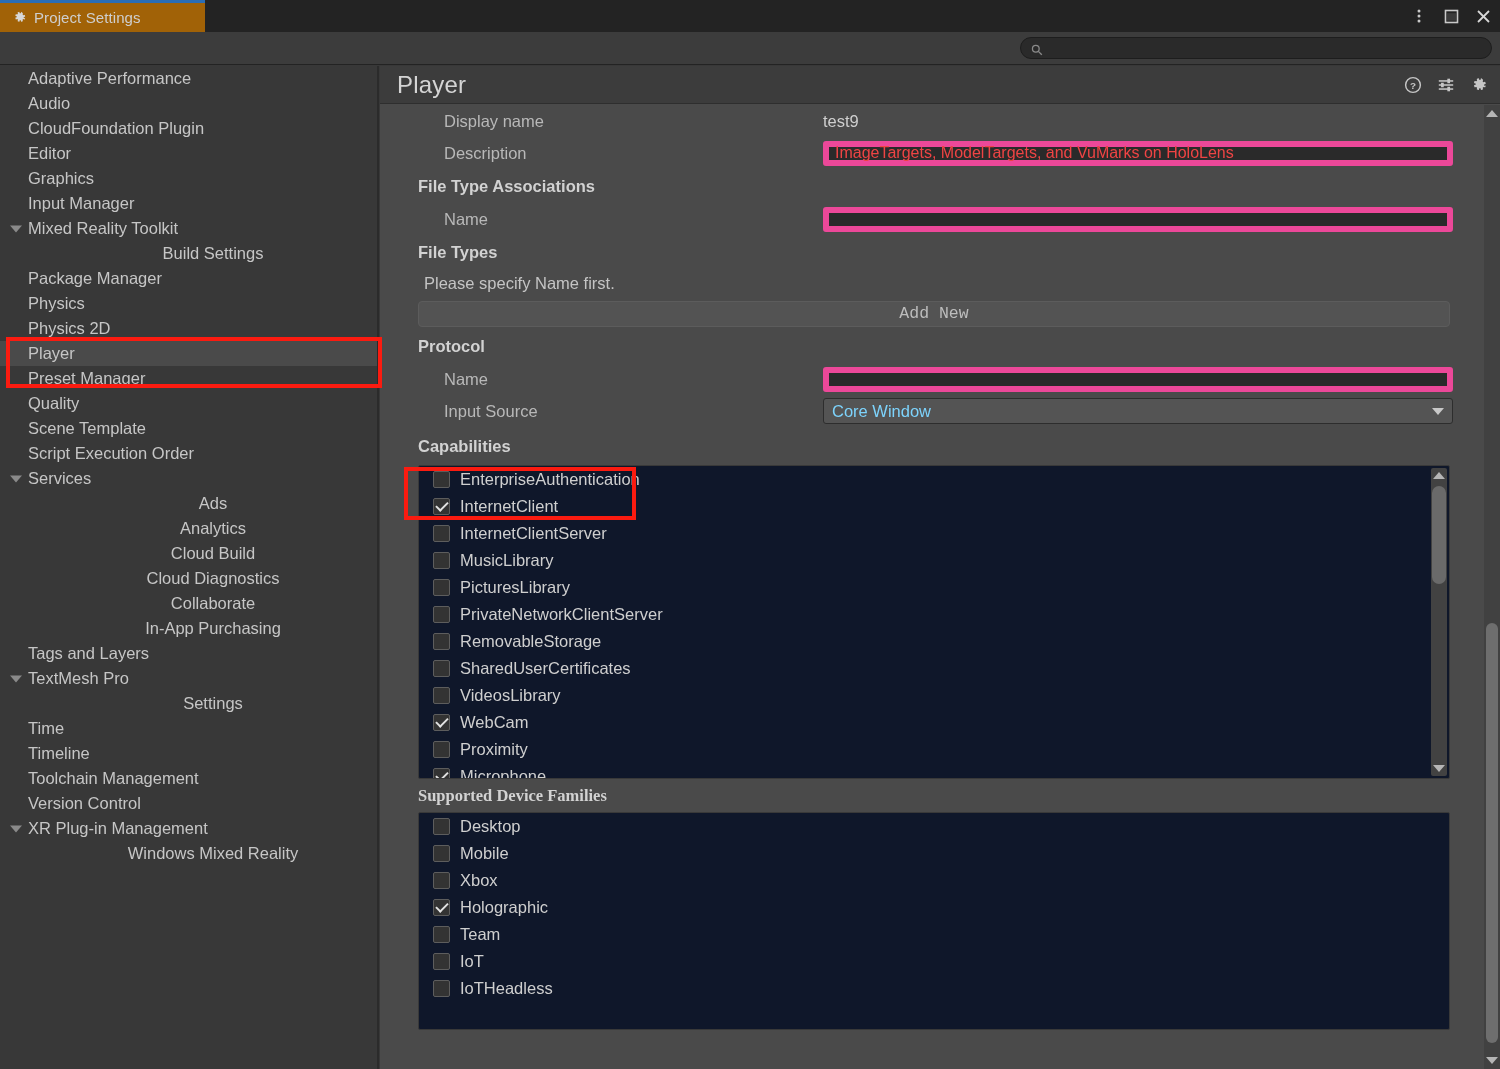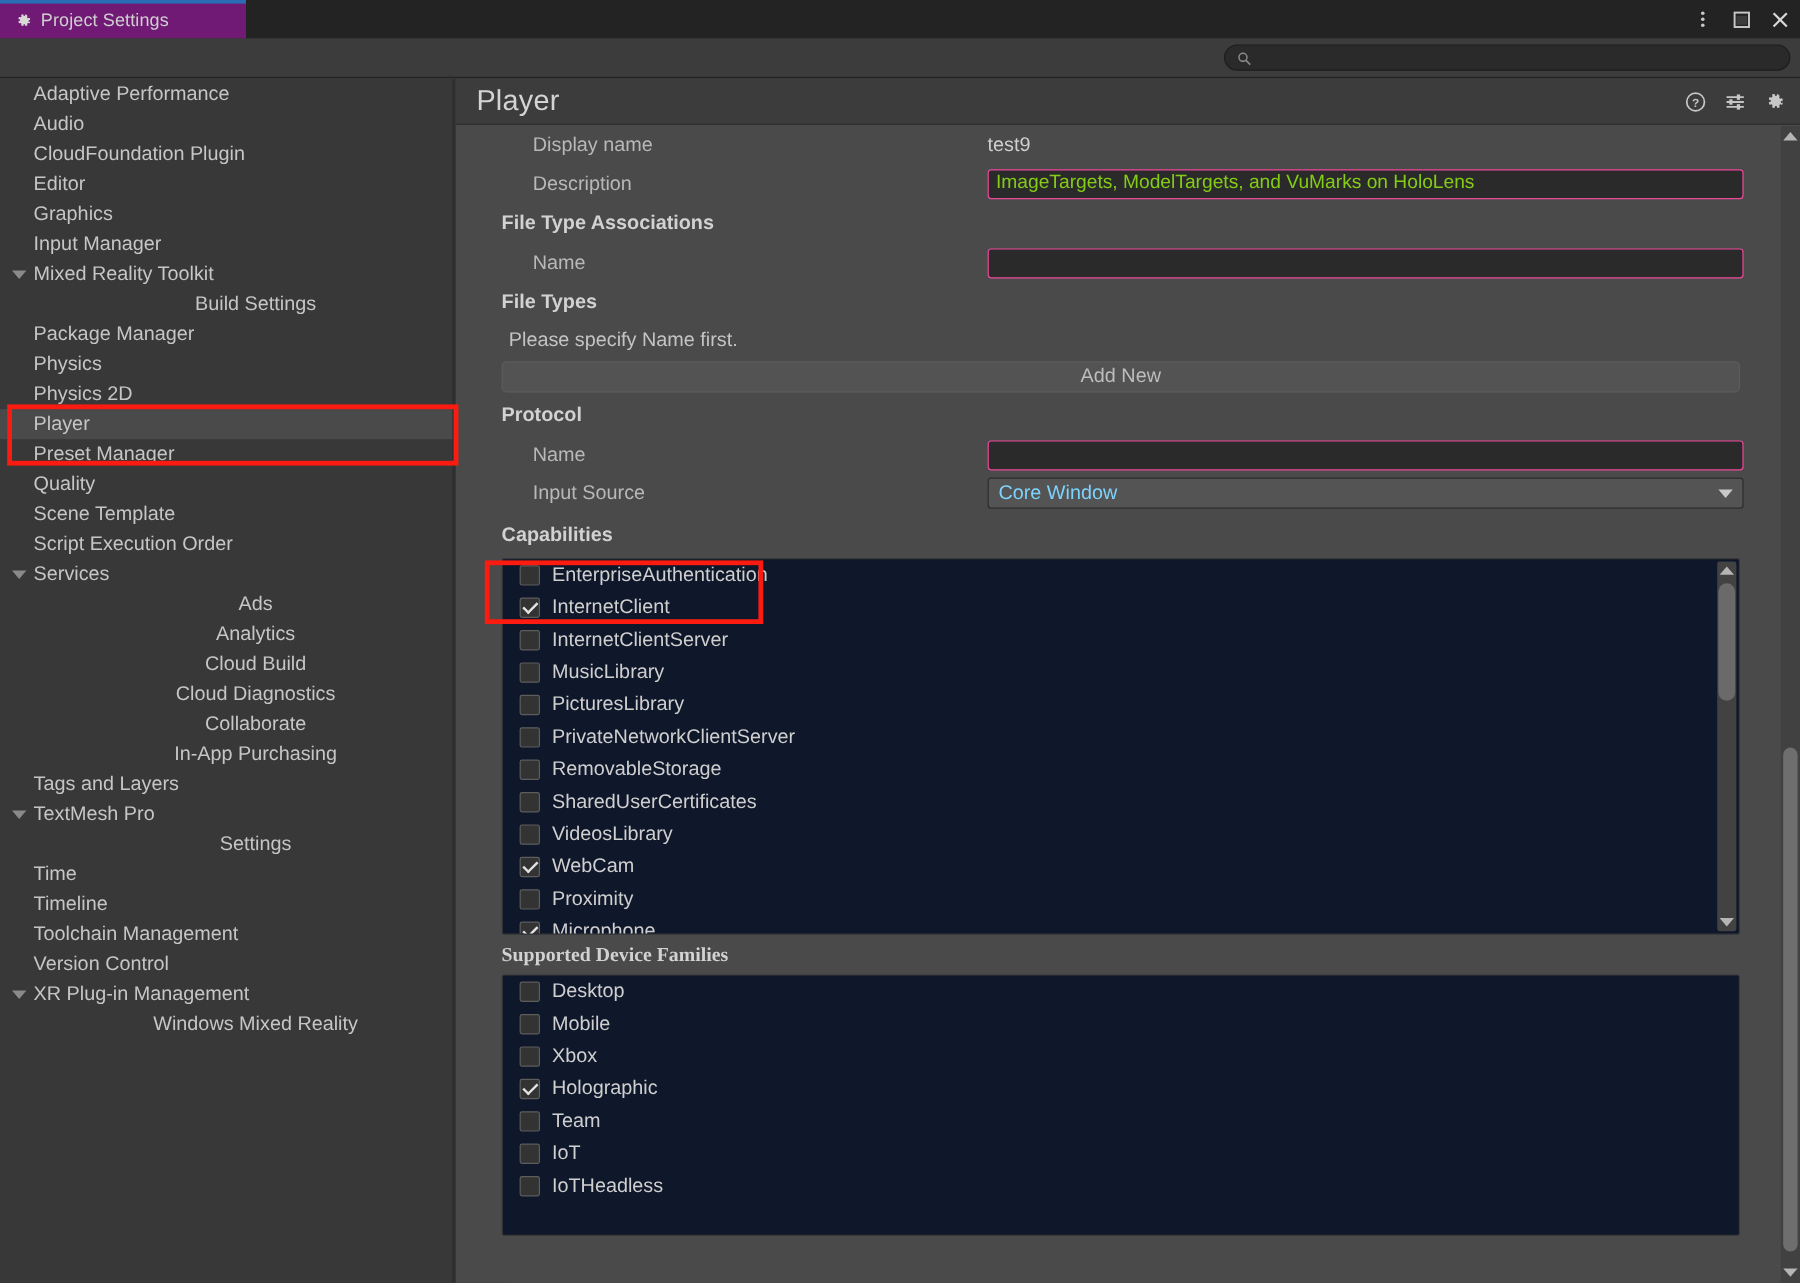--- a/index.html
+++ b/index.html
@@ -13,21 +13,21 @@
 
   
   #window { position: relative; width: 1500px; height: 1069px; background: #383838; }
 
   #titlebar {
     position: absolute; left: 0; top: 0; width: 1500px; height: 32px;
     background: #232323;
   }
   #tab {
     position: absolute; left: 0; top: 0; width: 205px; height: 32px;
-    background: #701a75;
+    background: #a16207;
     border-top: 3px solid #2a6db5;
     display: flex; align-items: center; gap: 7px;
     padding-left: 12px;
   }
   #tab .gear-glyph { width: 15px; height: 15px; display:block; }
   #tab-label {
     font-size: 15px; color: #cfcfcf; letter-spacing: .1px;
     white-space: nowrap;
   }
   #tab-underline-gap {
@@ -117,31 +117,31 @@
   .row-label.indent { padding-left: 26px; }
   .row-value-text { color: #cfcfcf; font-size: 16.5px; }
 
   .section-head {
     color: #d2d2d2; font-size: 16.5px; font-weight: bold;
     height: 34px; display: flex; align-items: center;
   }
   .hint-text { color: #c4c4c4; font-size: 16.5px; height: 29px; display:flex; align-items:center; padding-left: 6px; }
 
   .field {
-    height: 25px; background: #2a2a2a; border: 1px solid #ec4899; border-radius: 3px;
-    color: #84cc16; font-size: 16px; display: flex; align-items: center;
+    height: 25px; background: #2a2a2a; border: 6px solid #ec4899; border-radius: 3px;
+    color: #ef4444; font-size: 16px; display: flex; align-items: center;
     padding: 0 6px; width: 630px;
   }
   .field.wide { width: 630px; }
 
   .btn-wide {
     width: 1032px; height: 26px; background: #535353;
     border: 1px solid #5c5c5c; border-radius: 4px;
     display: flex; align-items: center; justify-content: center;
-    color: #bdbdbd; font-size: 16.5px;
+    color: #bdbdbd; font-size: 16.5px; font-family: Liberation Mono, monospace;
   }
 
   .dropdown {
     width: 630px; height: 26px; background: #545454;
     border: 1px solid #2d2d2d; border-radius: 3px;
     display: flex; align-items: center; justify-content: space-between;
     padding: 0 8px 0 8px; color: #7dd3fc; font-size: 16.5px;
   }
   .dropdown .caret {
     width: 0; height: 0; border-left: 6px solid transparent;

